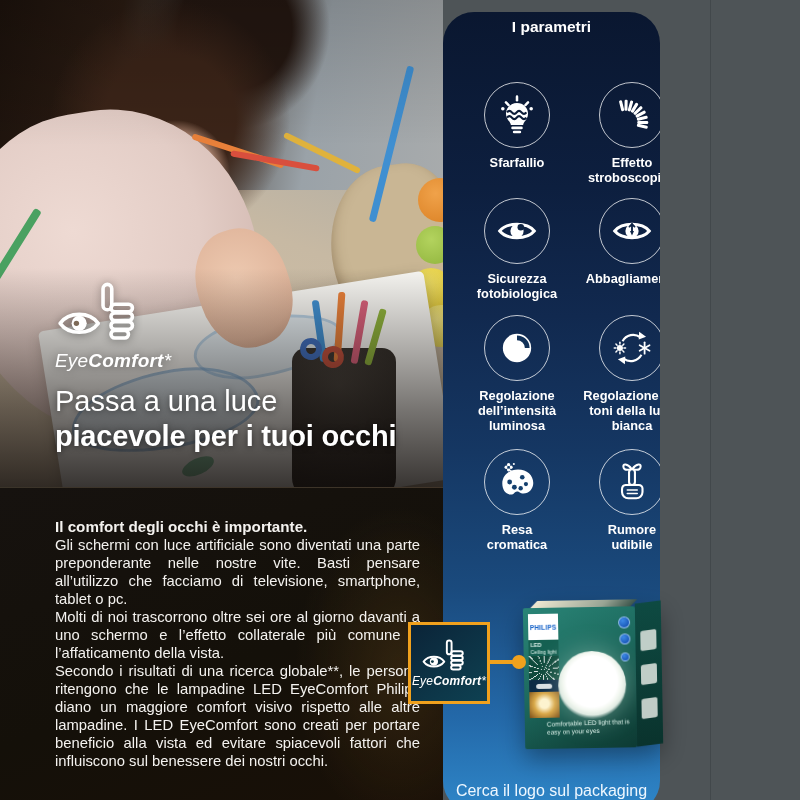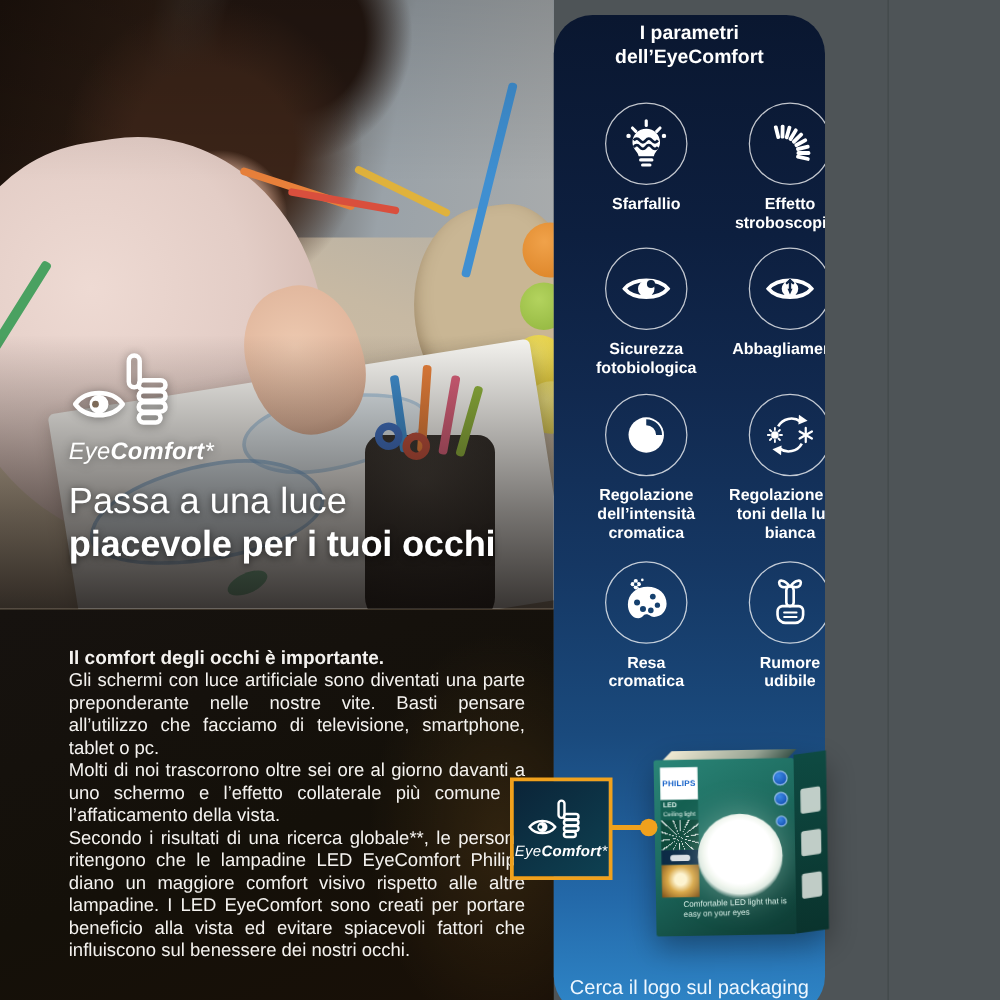--- a/index.html
+++ b/index.html
@@ -194,21 +194,20 @@
     <div class="article">
       <p class="a-title">Il comfort degli occhi è importante.</p>
       <p>Gli schermi con luce artificiale sono diventati una parte preponderante nelle nostre vite. Basti pensare all’utilizzo che facciamo di televisione, smartphone, tablet o pc.</p>
       <p>Molti di noi trascorrono oltre sei ore al giorno davanti a uno schermo e l’effetto collaterale più comune è l’affaticamento della vista.</p>
       <p>Secondo i risultati di una ricerca globale**, le persone ritengono che le lampadine LED EyeComfort Philips diano un maggiore comfort visivo rispetto alle altre lampadine. I LED EyeComfort sono creati per portare beneficio alla vista ed evitare spiacevoli fattori che influiscono sul benessere dei nostri occhi.</p>
     </div>
 
     <div class="panel">
       <div class="panel-title">
         <span>I parametri</span>
-        <span>dell’EyeComfort</span>
       </div>
 
       <div class="feature" style="left:18px;top:70px;">
         <div class="fcircle">
           <svg width="42" height="42" viewBox="0 0 40 40">
             <g stroke="#fff" stroke-width="2.4" stroke-linecap="round">
               <line x1="20" y1="2.5" x2="20" y2="6"></line>
               <line x1="9.5" y1="8" x2="12" y2="10.5"></line>
               <line x1="30.5" y1="8" x2="28" y2="10.5"></line>
             </g>
@@ -288,21 +287,21 @@
         <div class="flabel">Abbagliamento</div>
       </div>
 
       <div class="feature" style="left:18px;top:303px;">
         <div class="fcircle">
           <svg width="42" height="42" viewBox="0 0 40 40">
             <circle cx="20" cy="20" r="13.5" fill="#fff"></circle>
             <path d="M20,8 A12,12 0 0 1 32,20 L27.5,20 A7.5,7.5 0 0 0 20,12.5 Z" fill="#123158"></path>
           </svg>
         </div>
-        <div class="flabel">Regolazione dell’intensità cromatica</div>
+        <div class="flabel">Regolazione dell’intensità luminosa</div>
       </div>
 
       <div class="feature" style="left:133px;top:303px;">
         <div class="fcircle">
           <svg width="42" height="42" viewBox="0 0 40 40">
             <path d="M11,13.5 A11.5,11.5 0 0 1 28,9.8" fill="none" stroke="#fff" stroke-width="2"></path>
             <path d="M26.8,4.6 L33.4,9.2 L26.4,12 Z" fill="#fff"></path>
             <path d="M29,26.5 A11.5,11.5 0 0 1 12,30.2" fill="none" stroke="#fff" stroke-width="2"></path>
             <path d="M13.2,35.4 L6.6,30.8 L13.6,28 Z" fill="#fff"></path>
             <circle cx="8.5" cy="20" r="2.9" fill="#fff"></circle>

